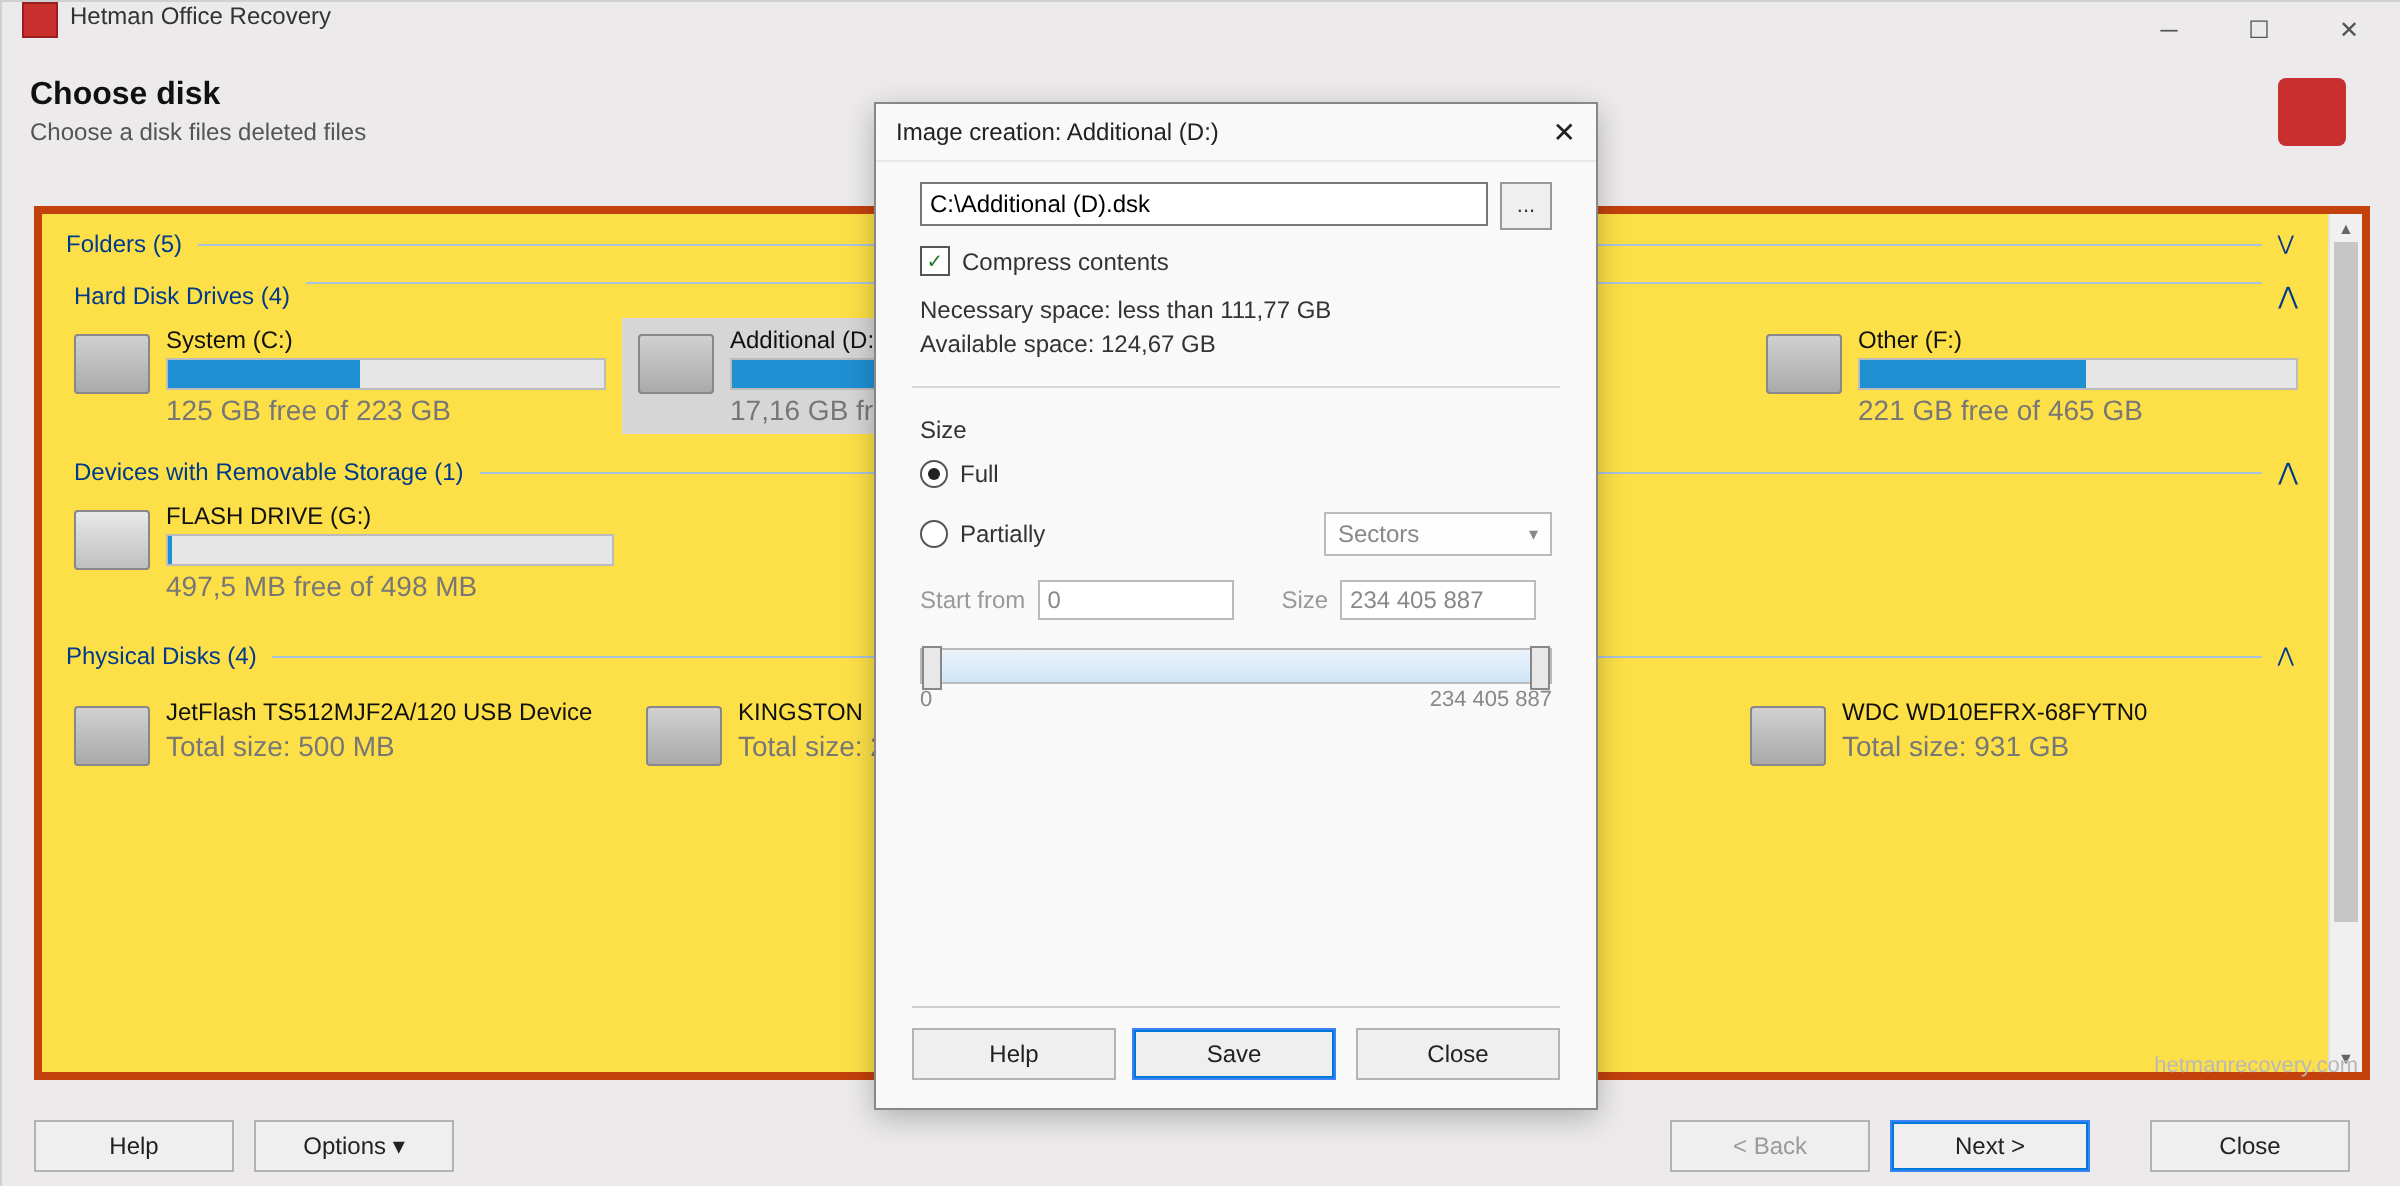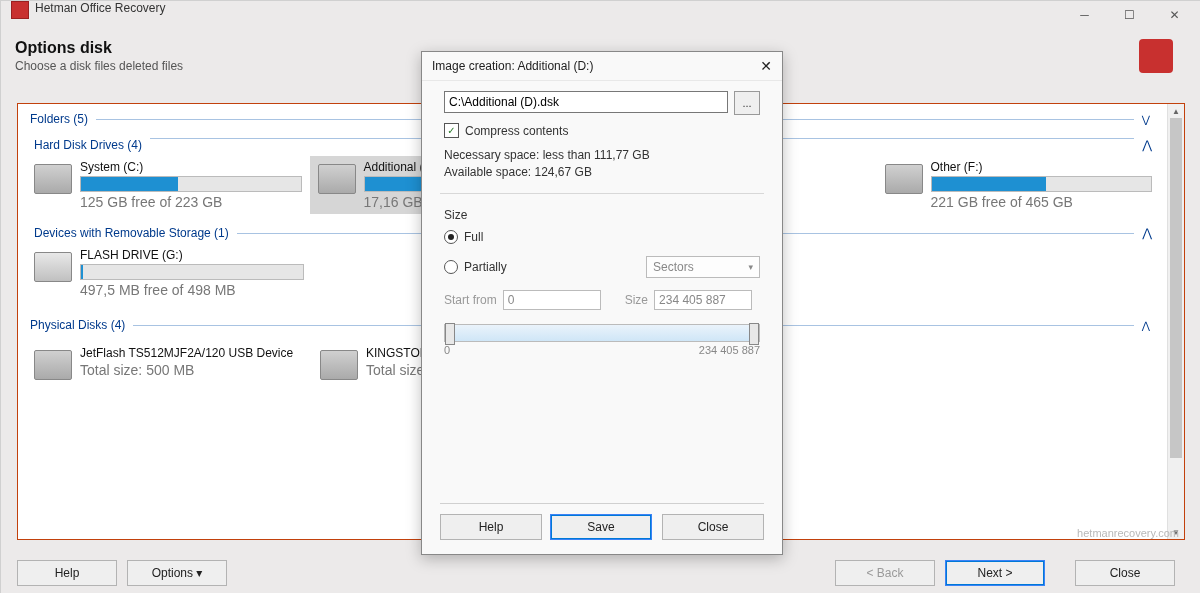--- a/index.html
+++ b/index.html
@@ -5,21 +5,21 @@
 html,body{margin:0;padding:0;width:1200px;height:593px;background:#f0f0f0;font-family:"Segoe UI",Tahoma,sans-serif;font-size:12px;color:#333;overflow:hidden}
 .window{width:1200px;height:593px;background:#eceaea;border:1px solid #d0d0d0;position:relative}
 .titlebar{height:30px;display:flex;align-items:flex-start;padding:0 4px}
 .titlebar .app-icon{width:16px;height:16px;margin:0 6px;background:#c8302f;border:1px solid #9a2020}
 .titlebar .title{flex:1;font-size:12px;color:#333}
 .titlebar .win-btn{width:45px;height:28px;display:flex;align-items:center;justify-content:center;color:#555}
 .header{padding:8px 14px 6px;display:flex;align-items:flex-start}
 .header .txt h1{margin:0 0 2px 0;font-size:16px;font-weight:600;color:#111}
 .header .txt .sub{color:#555}
 .header .logo{margin-left:auto;width:34px;height:34px;background:#c8302f;border-radius:4px;margin-right:14px}
-.panel{position:absolute;left:16px;right:16px;top:102px;bottom:54px;background:#ffffff;border:1px solid #c2410c}
+.panel{position:absolute;left:16px;right:16px;top:102px;bottom:54px;background:#fde047;border:4px solid #c2410c}
 .scrollbar{position:absolute;right:0;top:0;bottom:0;width:16px;background:#f0f0f0;border-left:1px solid #e0e0e0}
 .scrollbar .thumb{position:absolute;top:14px;left:2px;right:2px;height:340px;background:#c6c6c6}
 .scrollbar .arr{position:absolute;left:0;right:0;height:14px;display:flex;align-items:center;justify-content:center;color:#666;font-size:8px}
 .scrollbar .arr.up{top:0}
 .scrollbar .arr.down{bottom:0}
 .content{position:absolute;left:0;right:16px;top:0;bottom:0;overflow:hidden}
 .group-hdr{display:flex;align-items:center;padding:8px 12px;color:#003a8c;font-size:12px}
 .group-hdr .line{flex:1;height:1px;background:#a8c3e2;margin:0 8px}
 .group-hdr .chev{color:#003a8c;font-size:10px;margin-right:6px}
 .sub-hdr{color:#003a8c;font-size:12px;padding:4px 16px 2px}
@@ -33,21 +33,21 @@
 .drive .bar{height:14px;background:#e6e6e6;border:1px solid #bbb;position:relative;margin-bottom:2px}
 .drive .bar .fill{position:absolute;left:0;top:0;bottom:0;background:#1e90d2}
 .drive .dfree{color:#777;font-size:14px}
 .footer{position:absolute;left:0;right:0;bottom:0;height:42px;display:flex;align-items:center;padding:0 16px}
 .btn{height:24px;padding:0 14px;background:#efefef;border:1px solid #b3b3b3;font-size:12px;color:#222;display:inline-flex;align-items:center;justify-content:center;cursor:default}
 .btn.disabled{color:#9a9a9a}
 .btn.primary{border:1px solid #3b82f6;box-shadow:inset 0 0 0 1px #0078d7}
 .footer .spacer{flex:1}
 .footer .btn{margin-right:10px;min-width:70px}
 .brand{position:absolute;right:22px;bottom:55px;color:#b8b8b8;font-size:11px}
-.dialog{position:absolute;left:420px;top:50px;width:360px;height:502px;background:#f9f9f9;border:1px solid #888;box-shadow:0 4px 14px rgba(0,0,0,.25);z-index:10}
+.dialog{position:absolute;left:436px;top:50px;width:360px;height:502px;background:#f9f9f9;border:1px solid #888;box-shadow:0 4px 14px rgba(0,0,0,.25);z-index:10}
 .dialog .dtitle{height:28px;display:flex;align-items:center;padding:0 10px;border-bottom:1px solid #e8e8e8}
 .dialog .dtitle .t{flex:1;font-size:12px;color:#222}
 .dialog .dtitle .x{font-size:14px;color:#222;cursor:default}
 .dialog .body{padding:10px 22px}
 .fieldset-label{color:#333;font-size:12px;margin:4px 0 6px}
 .path-row{display:flex;margin-bottom:8px}
 .path-row input{flex:1;height:20px;border:1px solid #777;padding:0 4px;font-size:12px;background:#fff}
 .path-row .browse{width:24px;height:22px;margin-left:6px;border:1px solid #999;background:#efefef;display:flex;align-items:center;justify-content:center;font-size:11px}
 .chk{display:flex;align-items:center;margin-bottom:10px}
 .chk .box{width:13px;height:13px;border:1px solid #555;margin-right:6px;display:flex;align-items:center;justify-content:center;font-size:10px;color:#2a7a2a;background:#fff}
@@ -75,21 +75,21 @@
 <div class="titlebar">
   <div class="app-icon"></div>
   <div class="title">Hetman Office Recovery</div>
   <div class="win-btn">─</div>
   <div class="win-btn">☐</div>
   <div class="win-btn">✕</div>
 </div>
 
 <div class="header">
   <div class="txt">
-    <h1>Options disk</h1>
+    <h1>Choose disk</h1>
     <div class="sub">Choose a disk files deleted files</div>
   </div>
   <div class="logo"></div>
 </div>
 
 <div class="panel">
   <div class="content">
     <div class="group-hdr">
       <span>Folders (5)</span>
       <div class="line"></div>
@@ -170,20 +170,27 @@
         </div>
       </div>
       <div class="drive" style="width:220px">
         <div class="dicon"></div>
         <div class="dinfo">
           <div class="dname">KINGSTON</div>
           <div class="dfree">Total size: 2</div>
         </div>
       </div>
       <div class="drive" style="width:300px"></div>
+      <div class="drive">
+        <div class="dicon"></div>
+        <div class="dinfo">
+          <div class="dname">WDC WD10EFRX-68FYTN0</div>
+          <div class="dfree">Total size: 931 GB</div>
+        </div>
+      </div>
     </div>
   </div>
   <div class="scrollbar">
     <div class="arr up">▲</div>
     <div class="thumb"></div>
     <div class="arr down">▼</div>
   </div>
 </div>
 
 <div class="brand">hetmanrecovery.com</div>

